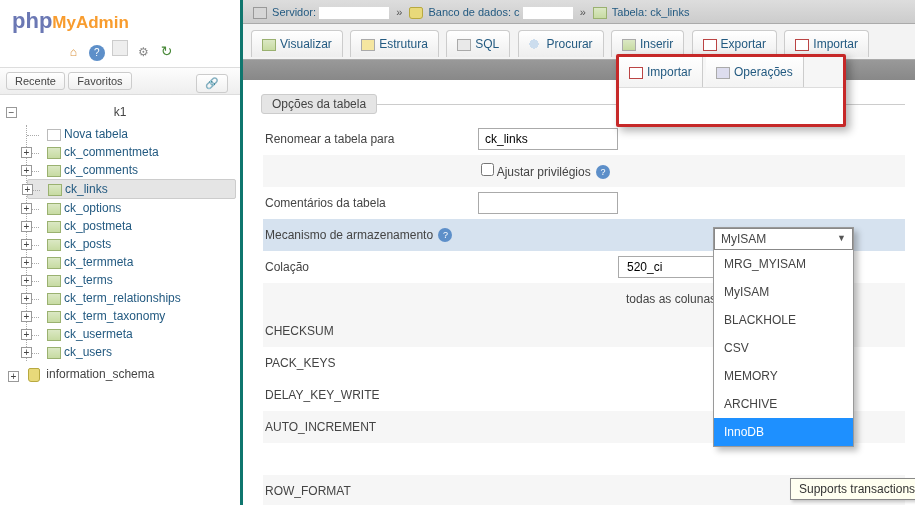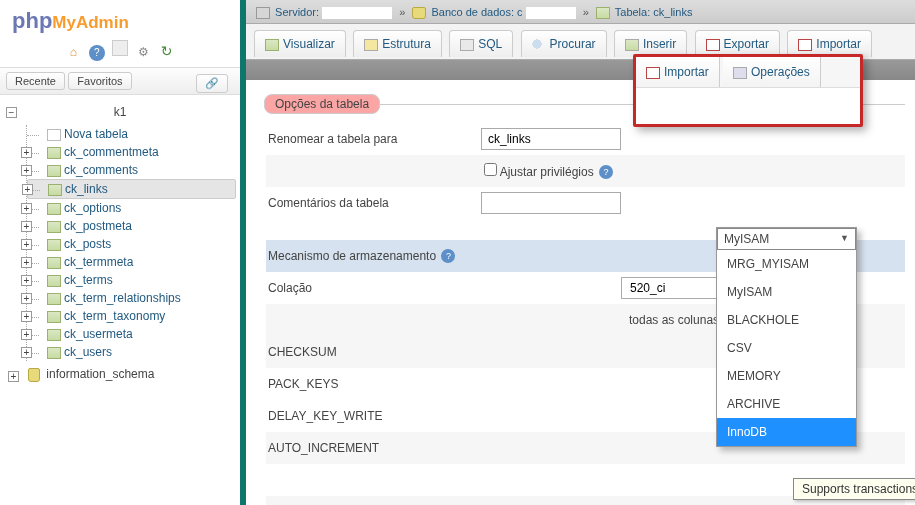--- a/index.html
+++ b/index.html
@@ -30,21 +30,21 @@
   .tree li::before { content: ""; position: absolute; left: 0; top: 10px; width: 12px; border-top: 1px dotted #aaa; }
   .tree .expbox { position: absolute; left: -6px; top: 4px; width: 11px; height: 11px; border: 1px solid #999; background: #fff; font-size: 10px; line-height: 9px; text-align: center; cursor: pointer; z-index: 2; }
   .tree .tbl-ic { display: inline-block; width: 14px; height: 12px; background: linear-gradient(#dbe8c4,#c7dba2); border: 1px solid #9ab170; margin-right: 3px; vertical-align: middle; }
   .tree .new-ic { display: inline-block; width: 14px; height: 12px; background: #fff; border: 1px solid #bbb; margin-right: 3px; vertical-align: middle; position: relative; }
   .tree .db-ic { display: inline-block; width: 12px; height: 14px; background: #e8d97a; border: 1px solid #b8a940; border-radius: 2px 2px 3px 3px; margin-right: 3px; vertical-align: middle; }
   .tree li.selected { background: #e5e5e5; border: 1px solid #ccc; border-radius: 2px; }
   .tree li a { color: #235a81; text-decoration: none; cursor: pointer; }
   .tree .db2 { margin-top: 6px; margin-left: 4px; position: relative; padding-left: 20px; }
   .tree .db2 .expbox { left: 0; }
   
-  .main { margin-left: 240px; height: 505px; border-left: 6px solid #0f766e; position: relative; }
+  .main { margin-left: 240px; height: 505px; border-left: 3px solid #0f766e; position: relative; }
   .breadcrumb { background: linear-gradient(#ddd,#ccc); height: 24px; line-height: 24px; padding: 0 10px; color: #235a81; font-size: 11px; border-bottom: 1px solid #aaa; white-space: nowrap; overflow: hidden; }
   .breadcrumb .srv-ic, .breadcrumb .db-ic2, .breadcrumb .tbl-ic2 { display: inline-block; width: 14px; height: 12px; vertical-align: middle; margin-right: 2px; }
   .breadcrumb .srv-ic { background:#d6d6d6; border:1px solid #999; }
   .breadcrumb .db-ic2 { background:#e8d97a; border:1px solid #b8a940; border-radius:2px 2px 3px 3px; }
   .breadcrumb .tbl-ic2 { background:linear-gradient(#dbe8c4,#c7dba2); border:1px solid #9ab170; }
   .breadcrumb .sep { color: #555; margin: 0 4px; }
   .breadcrumb .redact { display: inline-block; background: #fff; height: 12px; vertical-align: middle; }
   
   .topmenu { background: #f3f3f3; height: 36px; border-bottom: 1px solid #aaa; padding-left: 6px; white-space: nowrap; }
   .topmenu .tab { display: inline-block; margin: 6px 2px 0; padding: 6px 10px; background: linear-gradient(#fff,#eee); border: 1px solid #ccc; border-bottom: none; border-radius: 4px 4px 0 0; color: #235a81; cursor: pointer; font-size: 12px; }
@@ -54,43 +54,43 @@
   .ic-sql2 { background: #e9e9e9; }
   .ic-search { background: radial-gradient(circle at 5px 5px, #cde 40%, transparent 41%); border:none !important; }
   .ic-insert { background: linear-gradient(#dbe8c4,#c7dba2); }
   .ic-export { background: #fff; border-color:#b44 !important; }
   .ic-import { background: #fff; border-color:#b44 !important; }
   .ic-ops { background: #dde; }
   
   .subbar { background: linear-gradient(#999,#888); height: 20px; }
   
   .content { padding: 14px 10px 10px 20px; position: relative; }
-  .fieldset-title { display: inline-block; background: #fca5a5; padding: 2px 10px; border: 1px solid #ccc; border-radius: 8px; margin-left: -2px; position: relative; z-index: 2; font-size: 12px; }
+  .fieldset-title { display: inline-block; background: #e5e5e5; padding: 2px 10px; border: 1px solid #ccc; border-radius: 3px; margin-left: -2px; position: relative; z-index: 2; font-size: 12px; }
   .form-area { border-top: 1px solid #ccc; margin-top: -10px; padding-top: 18px; }
   .row { display: flex; align-items: center; min-height: 32px; }
   .row.striped { background: #f6f6f6; }
-  .row.blue { background: #d6e2ef; margin-top: 21px; }
+  .row.blue { background: #d6e2ef; }
   .row .label { width: 215px; padding-left: 2px; }
   .row input[type=text] { border: 1px solid #aaa; padding: 3px 6px; font-size: 12px; width: 140px; }
   .row .wide { width: 320px; }
   .row .help { display: inline-block; width: 14px; height: 14px; background:#5d8fc9; border-radius:50%; color:#fff; font-size:9px; line-height:14px; text-align:center; vertical-align:middle; margin-left:2px; cursor:pointer; }
   .row .checkbox { margin-left: 218px; }
   .row select { border: 1px solid #aaa; padding: 2px 4px; font-size: 12px; width: 140px; height: 22px; background: #fff; }
   .row select.col { width: 170px; }
   .col2 { color:#444; margin-left: 8px; }
   
   .dropdown-open { position: absolute; left: 470px; top: 227px; width: 141px; background: #fff; border: 1px solid #999; box-shadow: 4px 4px 6px rgba(0,0,0,0.25); z-index: 50; }
   .dropdown-open .sel { border: 1px solid #888; padding: 3px 6px; font-size: 12px; position: relative; background: #fff; }
   .dropdown-open .sel::after { content:"▼"; position:absolute; right:6px; top:4px; font-size:9px; color:#555; }
   .dropdown-open .opt { padding: 7px 10px; font-size: 12px; cursor: pointer; }
   .dropdown-open .opt.hl { background: #1e90ff; color: #fff; }
   
   .tooltip { position: absolute; left: 547px; top: 478px; background: #fffff0; border: 1px solid #888; padding: 3px 8px; font-size: 12px; color: #333; z-index: 60; white-space: nowrap; box-shadow: 2px 2px 3px rgba(0,0,0,0.2); }
   
-  .popup { position: absolute; right: 52px; top: 54px; width: 230px; background: #fff; border: 3px solid #c62828; border-radius: 2px; z-index: 40; box-shadow: 4px 4px 8px rgba(0,0,0,0.3); }
+  .popup { position: absolute; right: 69px; top: 54px; width: 230px; background: #fff; border: 3px solid #c62828; border-radius: 2px; z-index: 40; box-shadow: 4px 4px 8px rgba(0,0,0,0.3); }
   .popup .phead { background: #f6f6f6; border-bottom: 1px solid #ddd; }
   .popup .pbtn { display: inline-block; padding: 8px 10px; border: 1px solid #ccc; border-width: 0 1px 0 0; background: linear-gradient(#fff,#f3f3f3); color: #235a81; cursor: pointer; font-size: 12px; }
   .popup .pbtn .ic { display:inline-block; width:14px; height:12px; margin-right:4px; vertical-align:middle; border:1px solid #aaa; }
   .popup .pbody { height: 36px; }
 </style>
 </head>
 <body>
 
 <div class="sidebar">
   <div class="logo">

